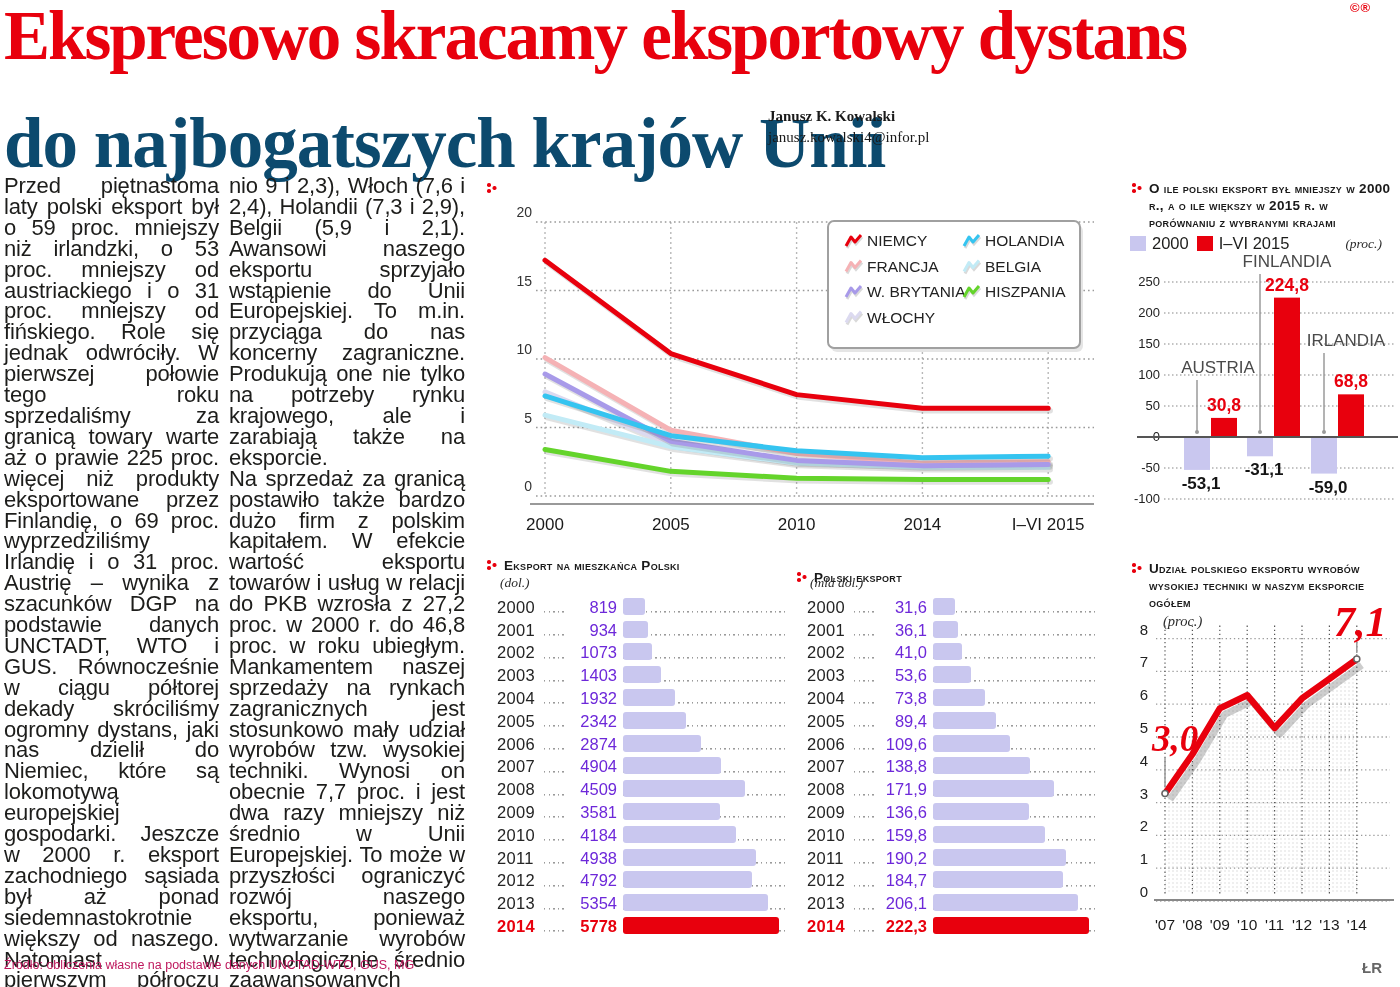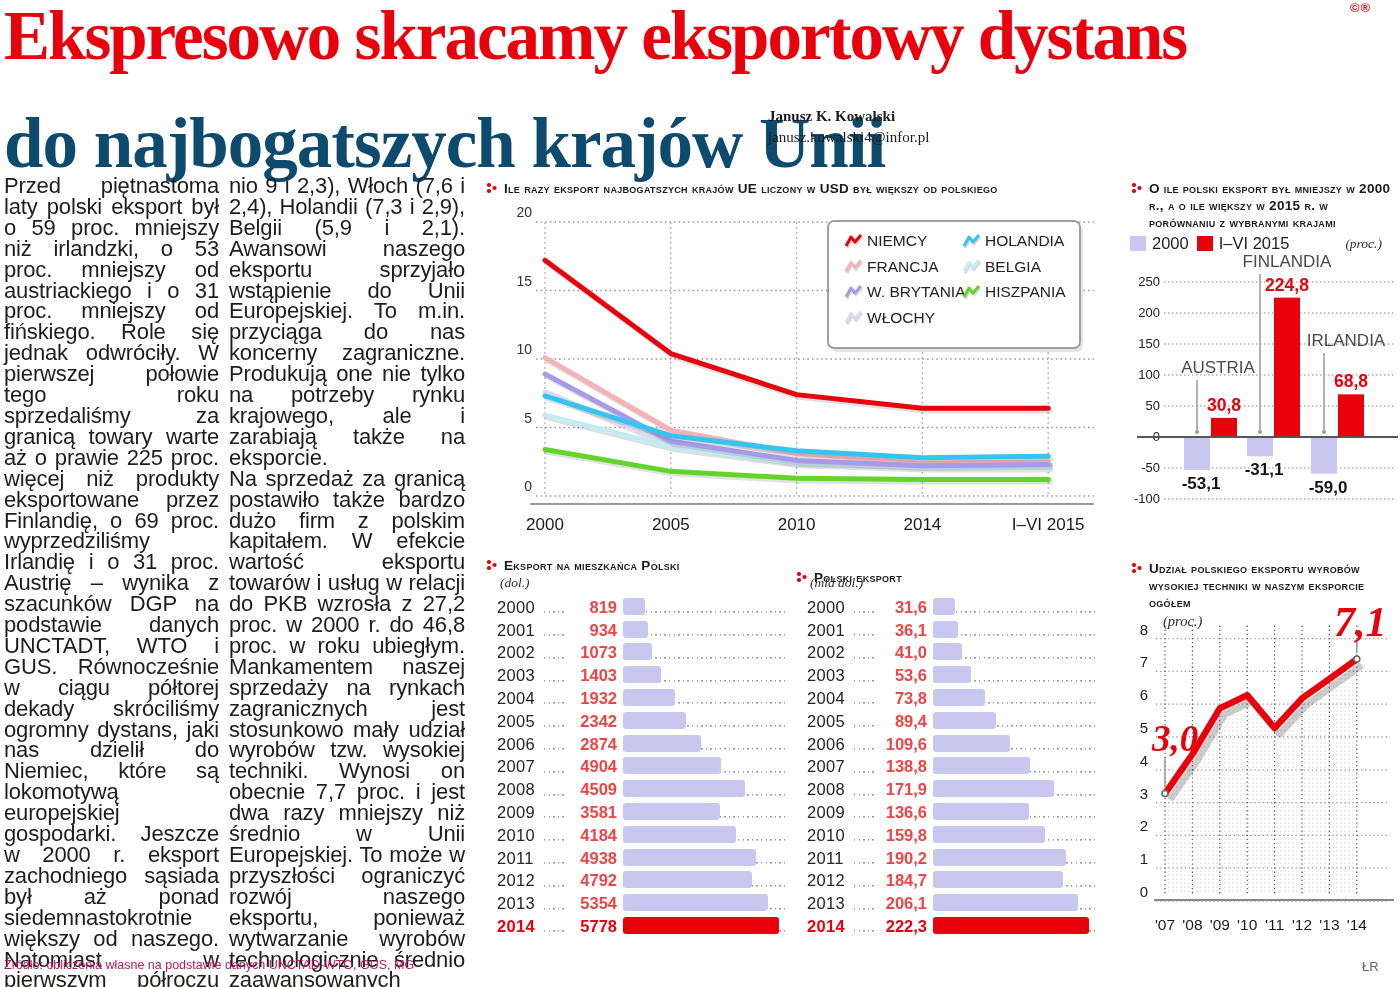--- a/index.html
+++ b/index.html
@@ -33,30 +33,30 @@
   .swatch{display:inline-block;width:16px;height:15px;margin-right:6px;vertical-align:-2px;}
   .barlegend .item{display:flex;align-items:center;}
   .barlegend .unit{margin-left:auto;}
   
   .tbl{width:292px;}
   .trow{display:flex;align-items:flex-end;height:22.8px;font-size:16.5px;}
   .ty{flex:0 0 47px;color:#242424;letter-spacing:.3px;}
   .tl{flex:1 1 auto;align-self:stretch;
       background-image:repeating-linear-gradient(to right,#9a9a9a 0,#9a9a9a 1.4px,transparent 1.4px,transparent 4.6px);
       background-size:100% 1.6px;background-repeat:no-repeat;background-position:left bottom 4px;}
-  .tv{flex:0 0 50px;text-align:right;font-weight:700;color:#ef4444;padding-right:2px;}
+  .tv{flex:0 0 50px;text-align:right;font-weight:400;color:#6d28d9;padding-right:2px;}
   .tbar{flex:0 0 166px;position:relative;align-self:stretch;margin-left:4px;
       background-image:repeating-linear-gradient(to right,#9a9a9a 0,#9a9a9a 1.4px,transparent 1.4px,transparent 4.6px);
       background-size:100% 1.6px;background-repeat:no-repeat;background-position:left bottom 4px;}
   .tbar i{position:absolute;left:0;bottom:2px;height:17px;border-radius:3px;background:#c9c7ef;}
   .trow.hl .ty,.trow.hl .tv{color:#e8000d;font-weight:700;}
   .trow.hl .tbar i{background:#e8000d;}
   
   .source{left:4px;top:958px;font-size:12.5px;color:#be185d;}
-  .credit{left:1362px;top:959px;font-size:13px;color:#666;font-weight:400;}
+  .credit{left:1362px;top:959px;font-size:15px;color:#666;font-weight:700;}
   svg{display:block;}
 </style>
 </head>
 <body>
 
 <div class="page">
 
   <div class="abs headline1">Ekspresowo skracamy eksportowy dystans</div>
   <div class="abs headline2">do najbogatszych krajów Unii</div>
   <div class="abs byline">
@@ -68,21 +68,20 @@
   <div class="abs col col1">
     <p>Przed piętnastoma laty polski eksport był o 59 proc. mniejszy niż irlandzki, o 53 proc. mniejszy od austriackiego i o 31 proc. mniejszy od fińskiego. Role się jednak odwróciły. W pierwszej połowie tego roku sprzedaliśmy za granicą towary warte aż o prawie 225 proc. więcej niż produkty eksportowane przez Finlandię, o 69 proc. wyprzedziliśmy Irlandię i o 31 proc. Austrię – wynika z szacunków DGP na podstawie danych UNCTADT, WTO i GUS. Równocześnie w ciągu półtorej dekady skróciliśmy ogromny dystans, jaki nas dzielił do Niemiec, które są lokomotywą europejskiej gospodarki. Jeszcze w 2000 r. eksport zachodniego sąsiada był aż ponad siedemnastokrotnie większy od naszego. Natomiast w pierwszym półroczu tego roku przewaga Niemiec była już niespełna siedmiokrotna. Radykalnie poprawiliśmy też swoją pozycję w stosunku do Francji (jej eksport był większy ponad 10 razy, a jest większy nieco ponad 2,5-krotnie), Wielkiej Brytanii (odpowied-</p>
   </div>
   <div class="abs col col2">
     <p>nio 9 i 2,3), Włoch (7,6 i 2,4), Holandii (7,3 i 2,9), Belgii (5,9 i 2,1). Awansowi naszego eksportu sprzyjało wstąpienie do Unii Europejskiej. To m.in. przyciąga do nas koncerny zagraniczne. Produkują one nie tylko na potrzeby rynku krajowego, ale i zarabiają także na eksporcie.</p>
     <p>Na sprzedaż za granicą postawiło także bardzo dużo firm z polskim kapitałem. W efekcie wartość eksportu towarów i usług w relacji do PKB wzrosła z 27,2 proc. w 2000 r. do 46,8 proc. w roku ubiegłym. Mankamentem naszej sprzedaży na rynkach zagranicznych jest stosunkowo mały udział wyrobów tzw. wysokiej techniki. Wynosi on obecnie 7,7 proc. i jest dwa razy mniejszy niż średnio w Unii Europejskiej. To może w przyszłości ograniczyć rozwój naszego eksportu, ponieważ wytwarzanie wyrobów technologicznie średnio zaawansowanych można stosunkowo łatwo przenieść do innych krajów, jeśli warunki funkcjonowania biznesu (np. koszty pracy) będą tam korzystniejsze niż u nas.</p>
   </div>
 
   <div class="abs kicker nowrap" style="left:487px;top:180px;width:660px;">
     <span class="bullet"></span>
-    <span class="ktext">Ile razy eksport najbogatszych krajów UE liczony w USD był większy od polskiego</span>
   </div>
   <svg id="svg-main" class="abs" style="left:480px;top:196px;" width="624" height="352" viewBox="0 0 624 352">
       <line x1="65" y1="26" x2="65" y2="300" stroke="#b8b8b8" stroke-width="1.4" stroke-dasharray="2 3"></line>
       <line x1="190.8" y1="26" x2="190.8" y2="300" stroke="#b8b8b8" stroke-width="1.4" stroke-dasharray="2 3"></line>
       <line x1="316.6" y1="26" x2="316.6" y2="300" stroke="#b8b8b8" stroke-width="1.4" stroke-dasharray="2 3"></line>
       <line x1="442.4" y1="26" x2="442.4" y2="300" stroke="#b8b8b8" stroke-width="1.4" stroke-dasharray="2 3"></line>
       <line x1="568.2" y1="26" x2="568.2" y2="300" stroke="#b8b8b8" stroke-width="1.4" stroke-dasharray="2 3"></line>
       <line x1="56" y1="300" x2="614" y2="300" stroke="#9a9a9a" stroke-width="1.5" stroke-dasharray="1.6 3"></line>
       <text x="52" y="295" text-anchor="end" font-size="14" fill="#333">0</text>
       <line x1="56" y1="231.5" x2="614" y2="231.5" stroke="#9a9a9a" stroke-width="1.5" stroke-dasharray="1.6 3"></line>

